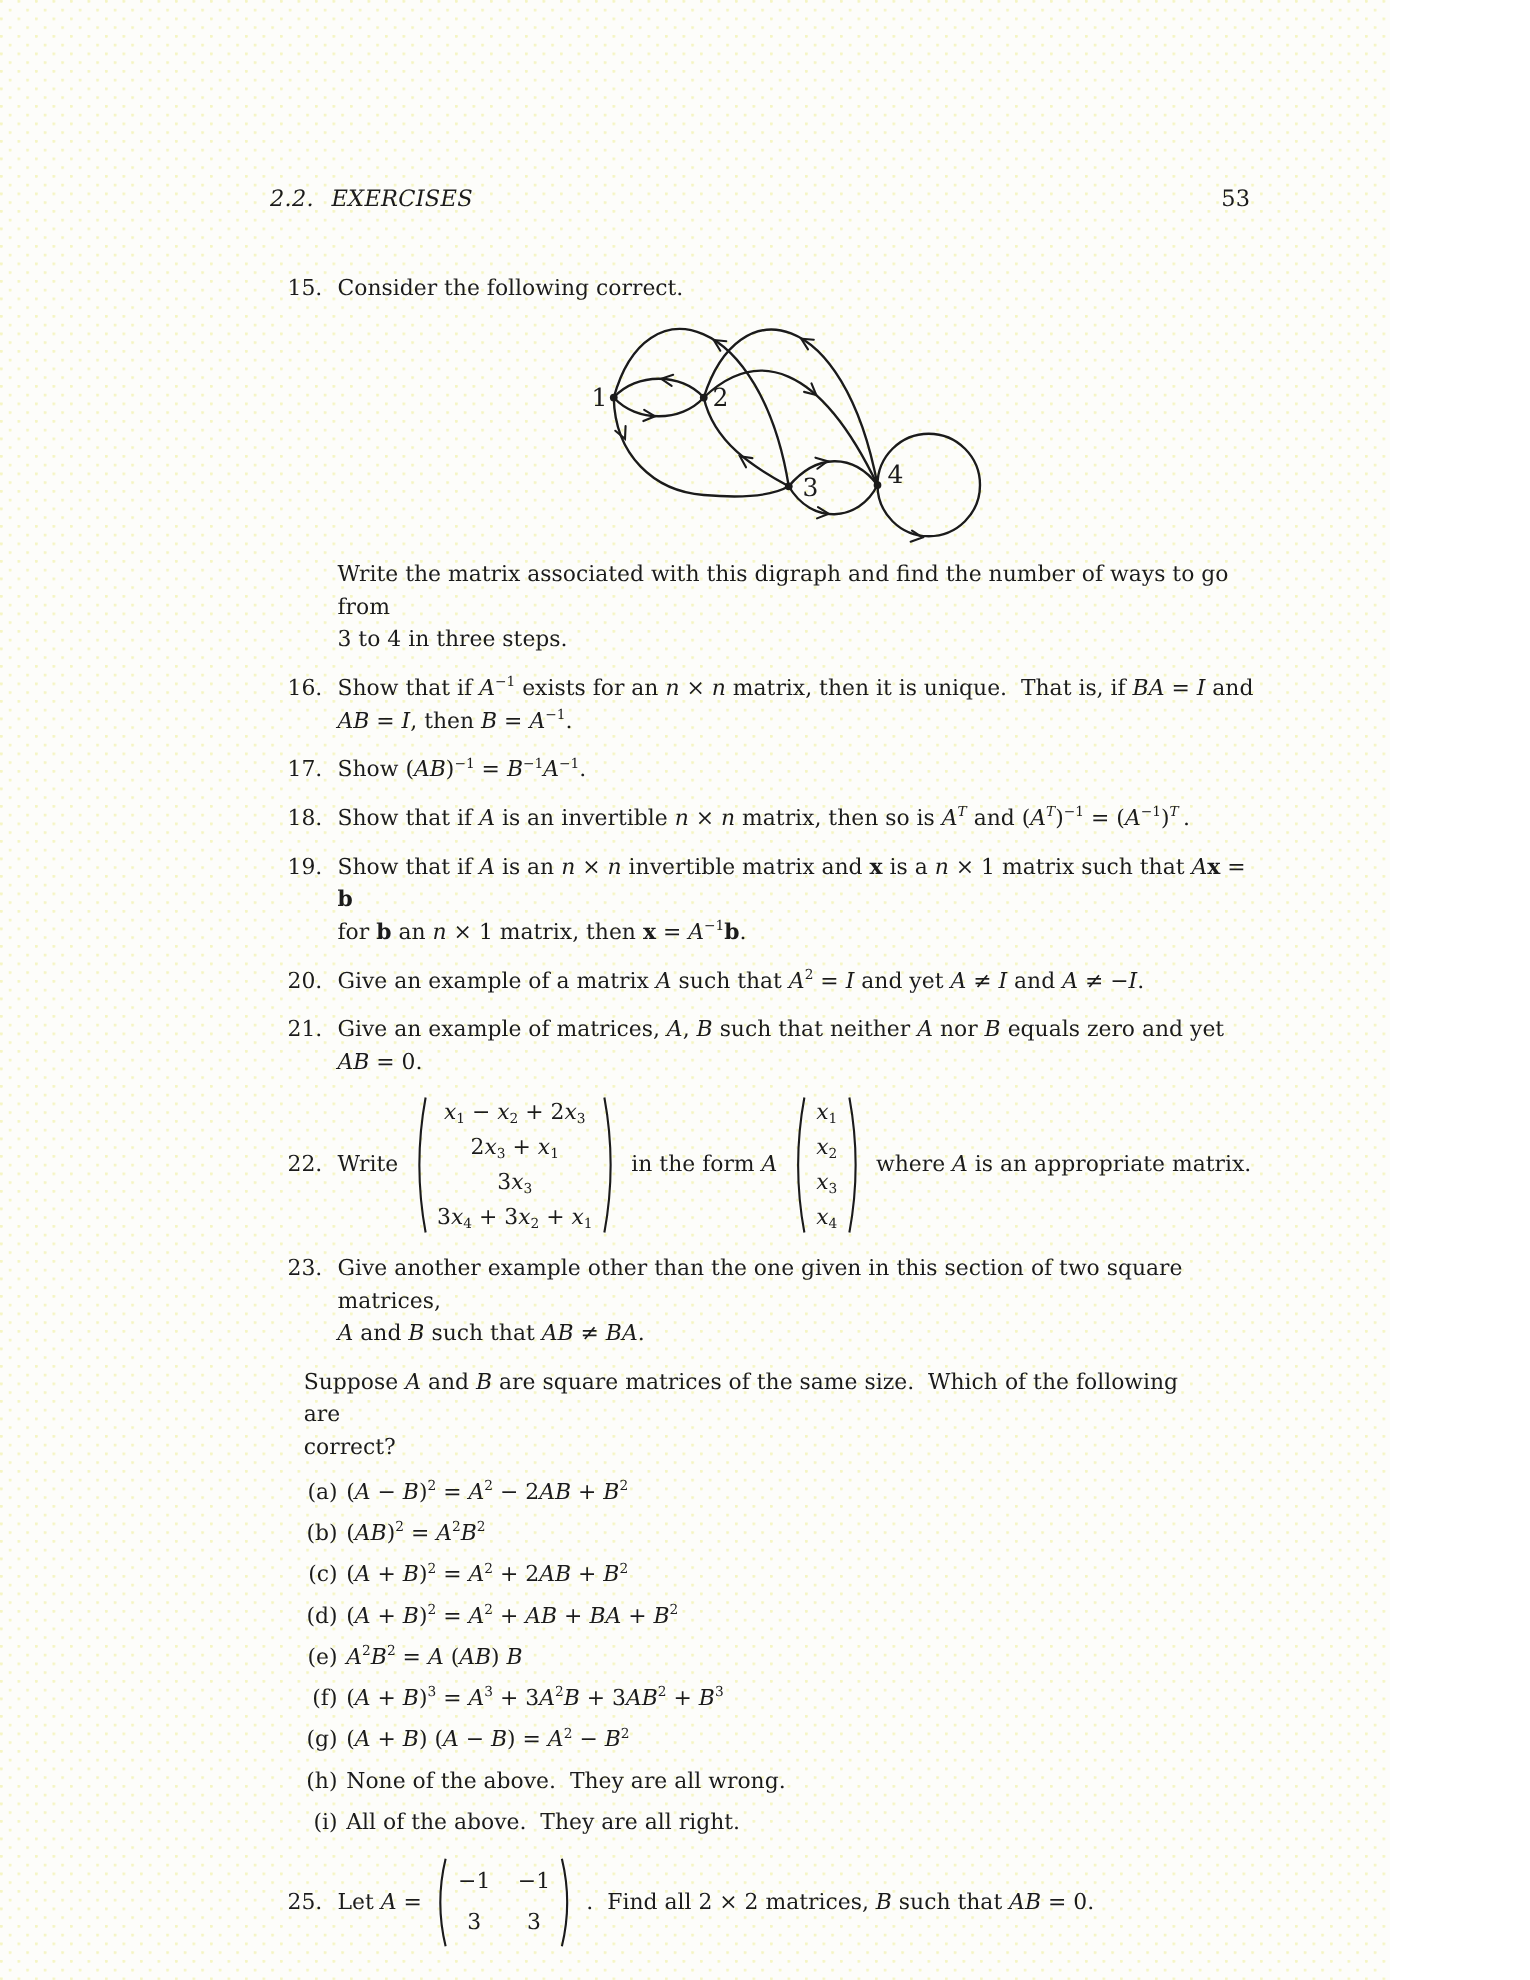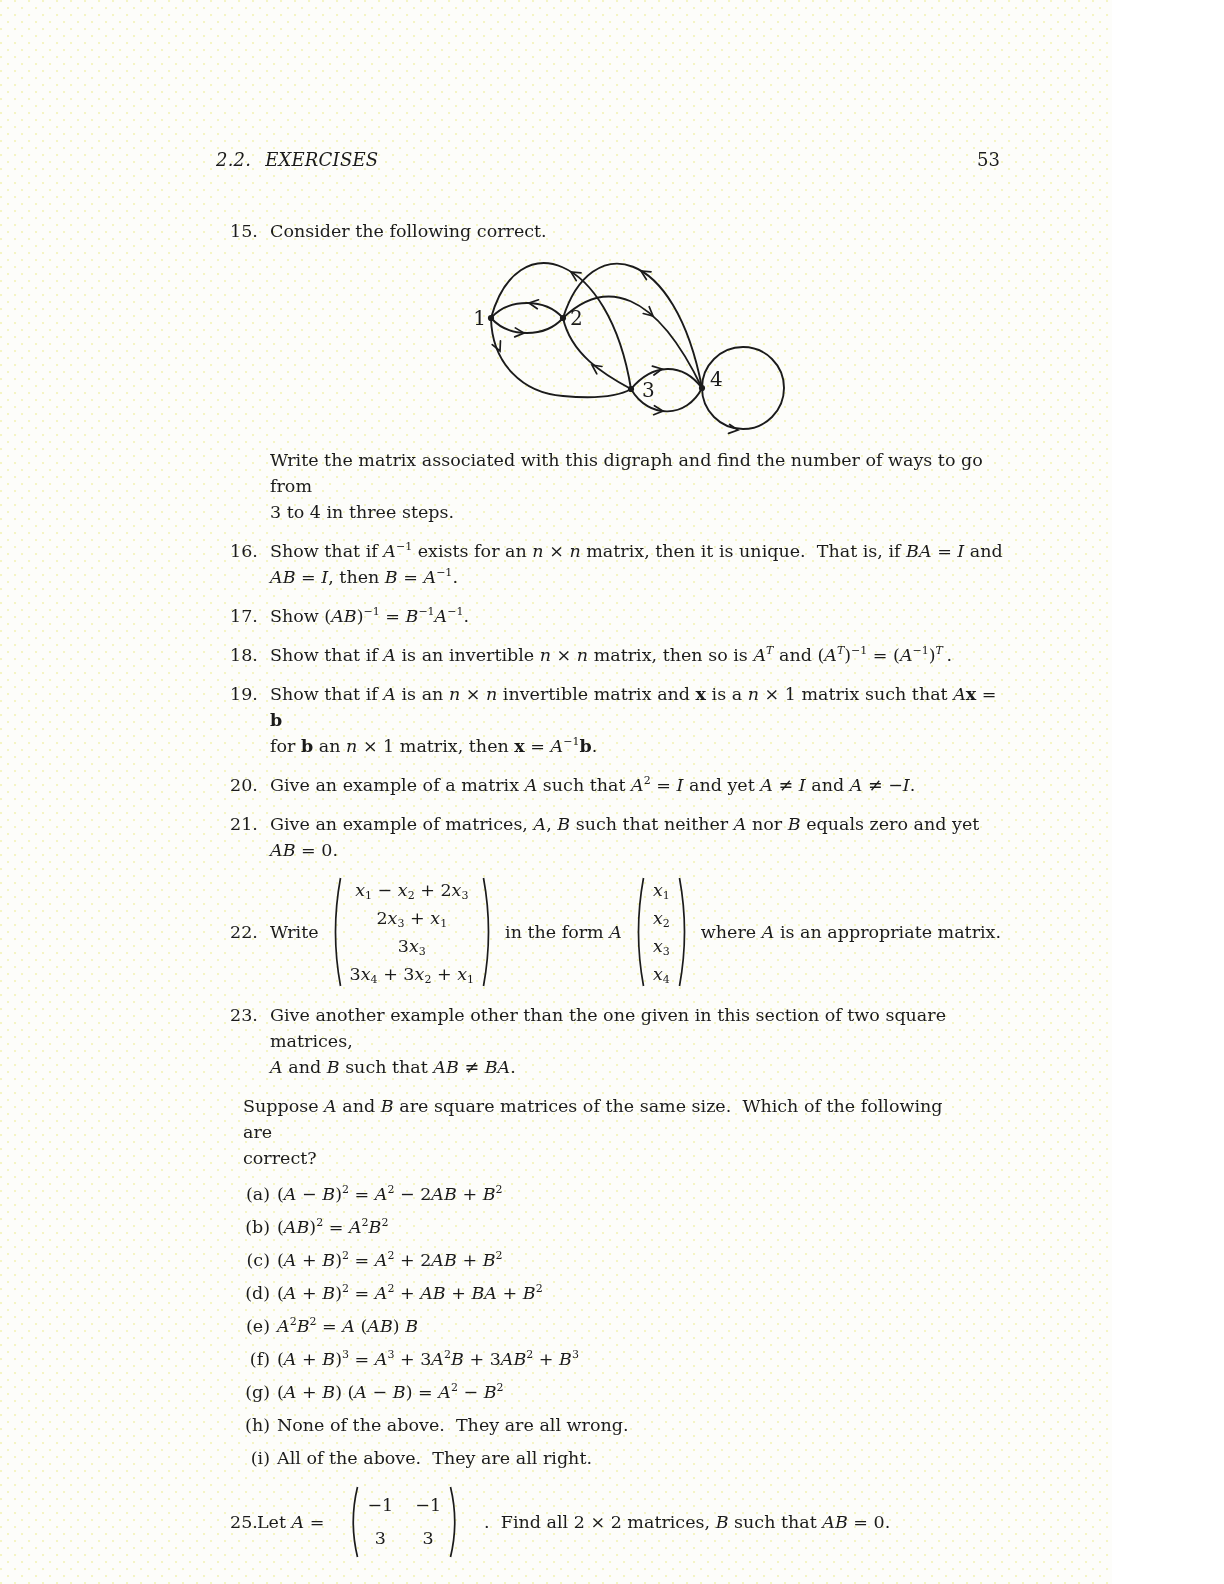--- a/index.html
+++ b/index.html
@@ -49,21 +49,21 @@
   .mat{display:inline-flex;align-items:center;}
   .mat .col{display:flex;flex-direction:column;align-items:center;margin:0 7px;justify-content:flex-end;}
   .mat .row{line-height:28px;white-space:nowrap;}
   .mat2 .row{line-height:33px;}
   .paren{display:block;}
   .paren path{fill:none;stroke:#1b1b1b;stroke-width:1.7;}
   .opts{margin-top:11px;}
   .opt{display:flex;line-height:24px;margin-bottom:9px;}
   .optlabel{width:27px;text-align:right;flex:none;}
   .optbody{margin-left:7px;white-space:nowrap;}
-  .i25content{display:flex;align-items:center;gap:22px;flex-wrap:nowrap;}
+  .i25content{display:flex;align-items:center;margin-left:13px;gap:8px;flex-wrap:nowrap;}
   .nowrap{white-space:nowrap;}
 </style>
 </head>
 <body>
 
 <div class="page">
 
   <div class="header">
     <span class="sec"><span class="secnum">2.2.</span><span>EXERCISES</span></span>
     <span>53</span>

